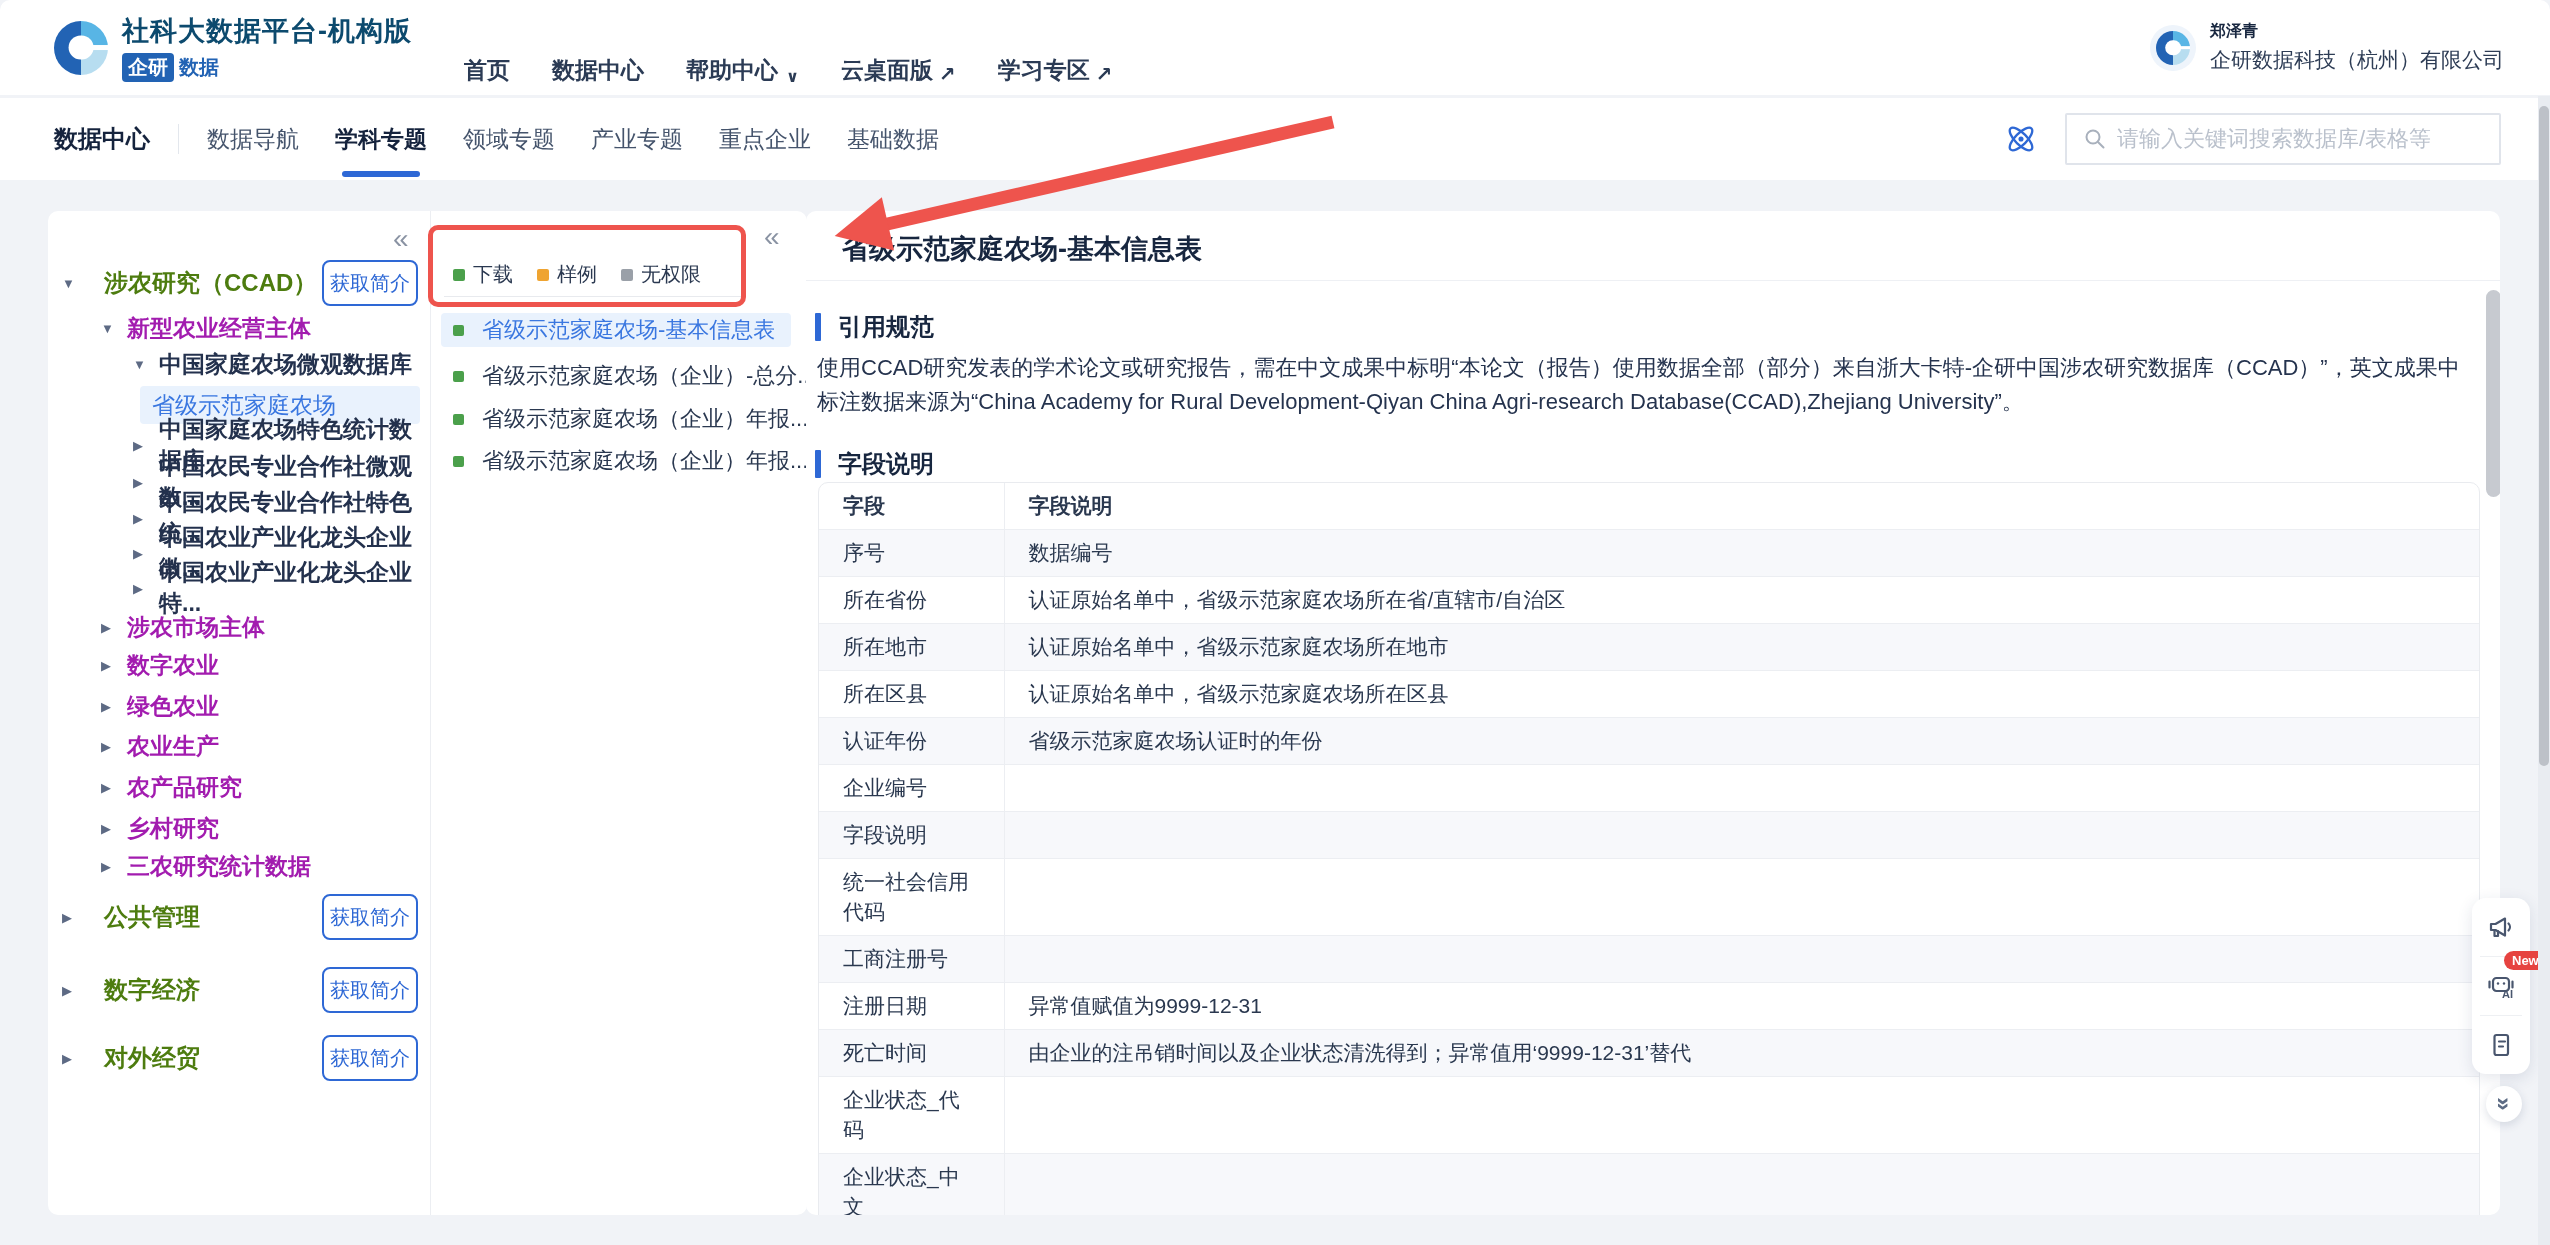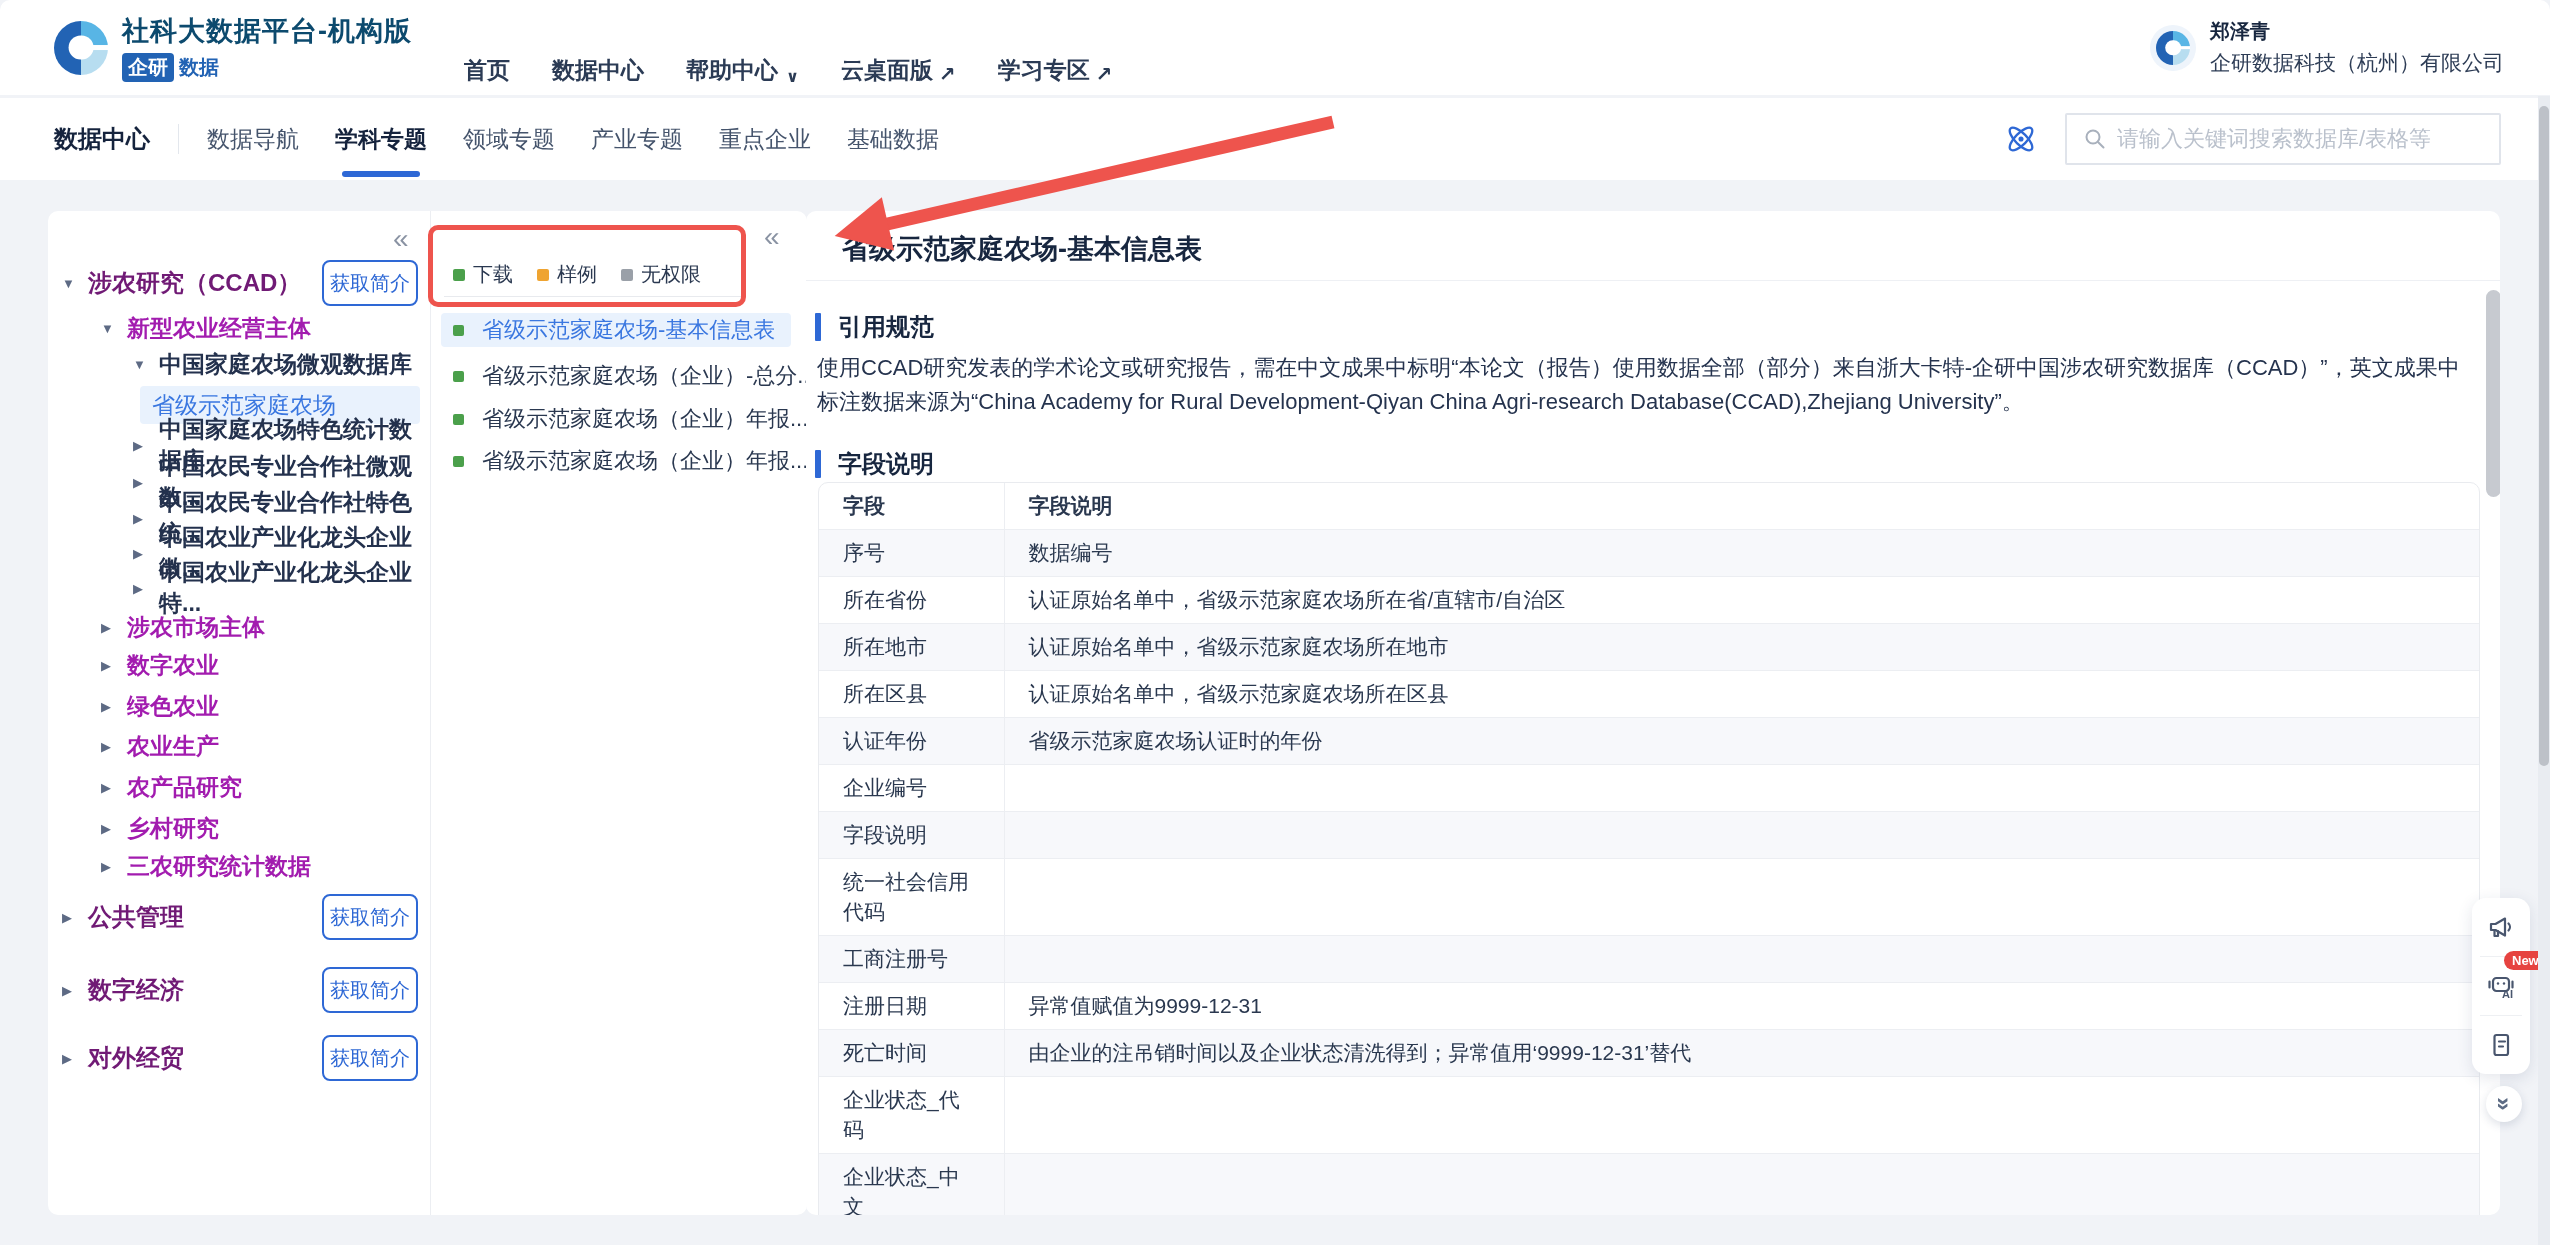--- a/index.html
+++ b/index.html
@@ -18,21 +18,21 @@
   .brand-sub { margin-top:4px; display:flex; align-items:center; }
   .brand-badge { background:#2263b4; color:#fff; font-size:20px; font-weight:700; padding:1px 6px; border-radius:4px; }
   .brand-suffix { color:#2263b4; font-size:20px; font-weight:700; margin-left:5px; }
   .top-nav { display:flex; align-items:center; margin-left:52px; gap:42px; }
   .top-nav-item { font-size:23px; font-weight:600; color:#2b3b55; display:flex; align-items:flex-end; cursor:pointer;margin-top:45px; }
   .top-nav-item .caret { font-size:16px; margin-left:8px; color:#2b3b55; }
   .top-nav-item .ext { font-size:20px; margin-left:6px; color:#2b3b55; }
   .user { margin-left:auto; margin-right:46px; display:flex; align-items:center; }
   .avatar { width:46px; height:46px; border-radius:50%; background:#eef4fb; display:flex; align-items:center; justify-content:center; }
   .user-text { margin-left:14px; }
-  .user-name { font-size:20px; font-weight:700; color:#17263f; }
+  .user-name { font-size:16px; font-weight:700; color:#17263f; }
   .user-company { font-size:21px; color:#2d3c55; margin-top:4px; }
 
   
   .subnav { position:absolute; top:98px; left:0; right:0; height:82px; background:#fff; display:flex; align-items:center; padding-left:54px; }
   .subnav-section { font-size:24px; font-weight:700; color:#15233d; }
   .subnav-divider { width:1px; height:30px; background:#e3e7ed; margin:0 28px; }
   .tabs { display:flex; align-items:center; gap:36px; height:100%; }
   .tab { height:100%; display:flex; align-items:center; font-size:23px; font-weight:500; color:#45546c; position:relative; cursor:pointer; }
   .tab.active { color:#15233d; font-weight:700; }
   .tab.active::after { content:""; position:absolute; left:50%; transform:translateX(-50%); bottom:3px; width:78px; height:6px; border-radius:3px; background:#2e68d5; }
@@ -44,21 +44,21 @@
 
   
   .left-card { position:absolute; left:48px; top:211px; width:759px; height:1004px; background:#fff; border-radius:10px; }
   .main-card { position:absolute; left:806px; top:211px; width:1694px; height:1004px; background:#fff; border-radius:10px; overflow:hidden; }
 
   
   .panel-collapse { position:absolute; font-size:28px; color:#8a93a3; cursor:pointer; line-height:1; }
   .tree-row { position:absolute; left:0; width:380px; height:40px; display:flex; align-items:center; cursor:pointer; }
   .tree-row .caret-i { width:26px; font-size:13px; color:#5d6a84; flex:0 0 26px; }
   .tree-row.lv1 { padding-left:14px; }
-  .tree-row.lv1 .t-label { font-size:24px; font-weight:700; color:#701a75; }
+  .tree-row.lv1 .t-label { font-size:24px; font-weight:700; color:#4d7c0f;margin-left:16px; }
   .tree-row.lv2 { padding-left:53px; }
   .tree-row.lv2 .t-label { font-size:23px; font-weight:600; color:#a21caf; }
   .tree-row.lv3 { padding-left:85px; }
   .tree-row.lv3 .t-label { font-size:23px; font-weight:600; color:#23314d; }
   .leaf-sel { position:absolute; left:92px; width:280px; height:38px; background:#e9f2fd; border-radius:4px; display:flex; align-items:center; padding-left:12px; cursor:pointer; }
   .leaf-sel .t-label { font-size:23px; color:#3a77e0; }
   .intro-btn { position:absolute; left:274px; width:96px; height:46px; border:2px solid #2e68d5; border-radius:8px; color:#2e68d5; font-size:20px; display:flex; align-items:center; justify-content:center; background:#fff; cursor:pointer; }
 
   
   .mid-panel { position:absolute; left:382px; top:0; width:377px; height:1004px; border-left:1px solid #eceef2; }

